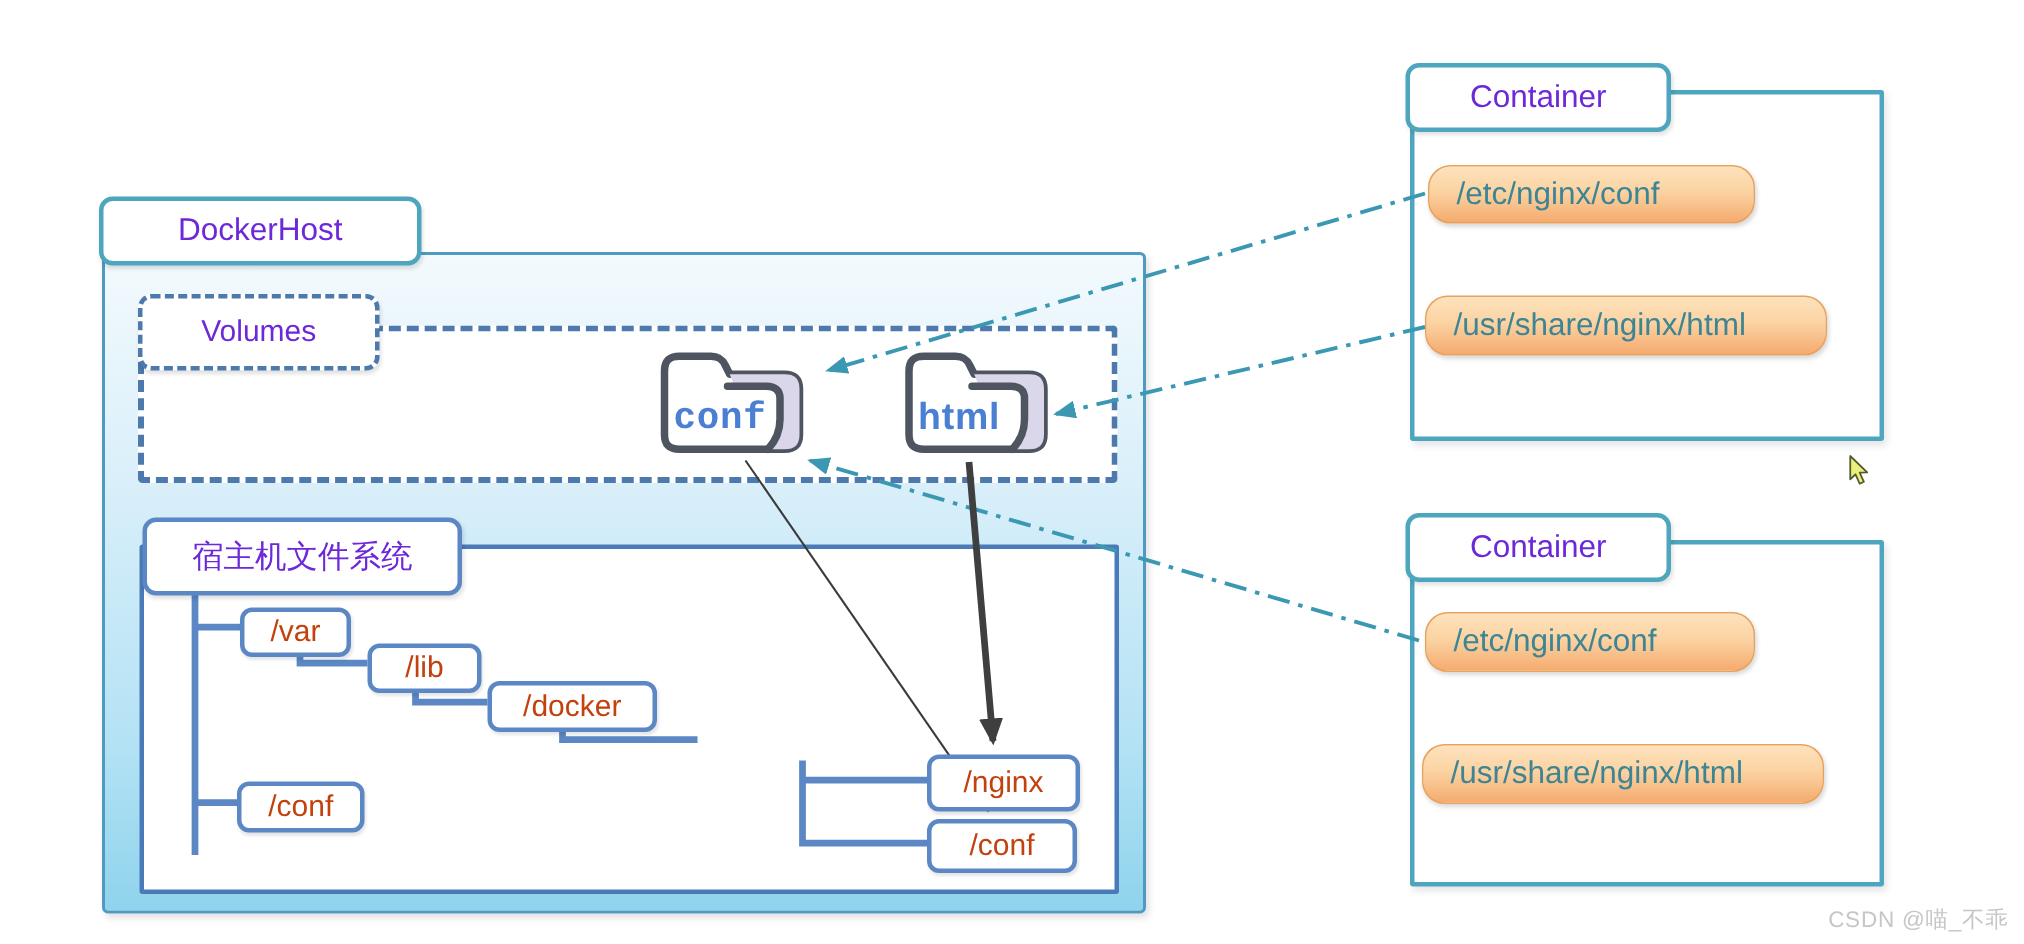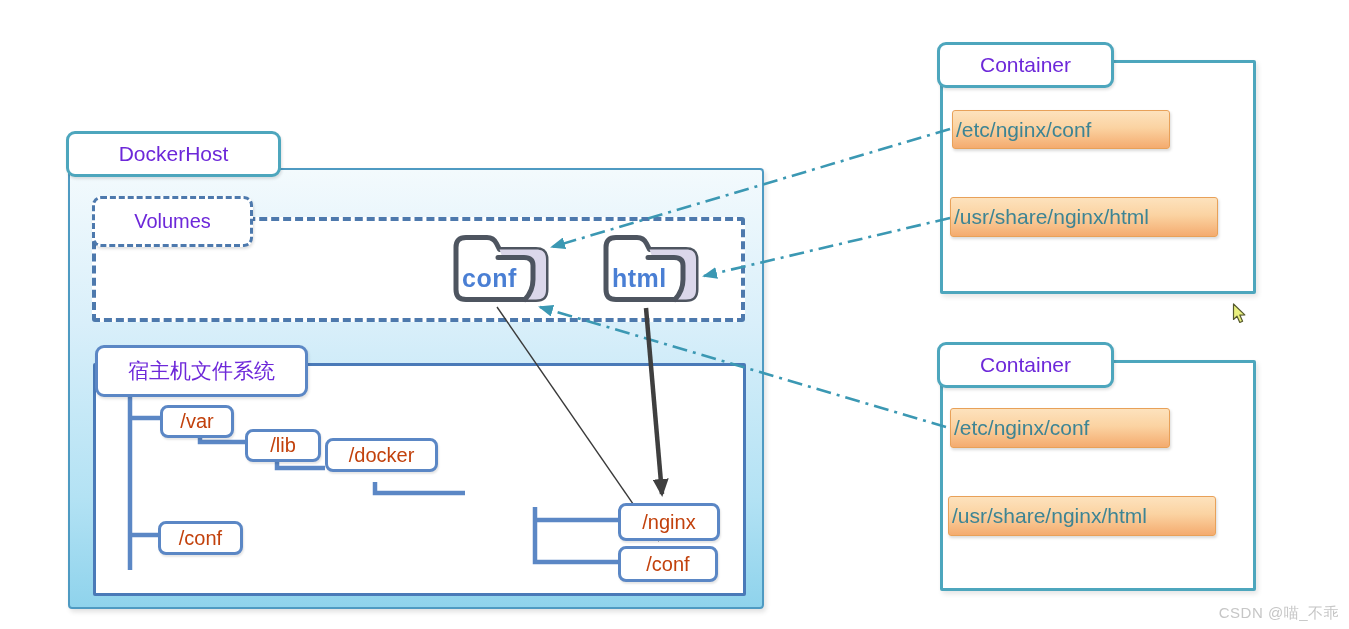--- a/index.html
+++ b/index.html
@@ -45,23 +45,23 @@
   .c2-tab{left:937px;top:342px;width:171px;height:40px;}
   
   .node{
     position:absolute;display:flex;align-items:center;justify-content:center;
     background:#ffffff;border:3px solid #5b87c5;border-radius:8px;
     color:#c2410c;font-size:20px;box-shadow:1px 2px 2px rgba(0,0,0,0.10);
   }
   
   .pathlabel{
     position:absolute;display:flex;align-items:center;
-    padding-left:3px;box-sizing:border-box;
+    padding-left:18px;box-sizing:border-box;
     background:linear-gradient(180deg,#fde2bd 0%,#fbd3a2 45%,#f4ab6f 100%);
-    border:1px solid #e8a159;border-radius:3px;
+    border:1px solid #e8a159;border-radius:15px;
     color:#3d8494;font-size:21px;font-weight:500;
     box-shadow:1px 2px 3px rgba(0,0,0,0.15);
   }
   
   .folder{position:absolute;width:98px;height:75px;}
   .folder-label{
     position:absolute;left:9px;bottom:13px;
     color:#4a7fd4;font-size:25px;font-weight:bold;letter-spacing:0.5px;
   }
   
@@ -118,41 +118,41 @@
     <path d="M497 307 L658 540" stroke="#3a3a3a" stroke-width="1.4" fill="none" marker-end="url(#mDarkS)"></path>
     <path d="M646 308 L662 494" stroke="#3f3f3f" stroke-width="4.5" fill="none" marker-end="url(#mDarkB)"></path>
   </svg>
 
   <div class="tab teal dockerhost-tab z3">DockerHost</div>
   <div class="tab dash volumes-tab z3">Volumes</div>
   <div class="tab blue hostfs-tab z3">宿主机文件系统</div>
   <div class="tab teal c1-tab z3">Container</div>
   <div class="tab teal c2-tab z3">Container</div>
 
-  <div class="folder z3" style="left:453px;top:231px;">
+  <div class="folder z3" style="left:440px;top:231px;font-family:Liberation Mono, monospace;">
     <svg width="98" height="75" viewBox="0 0 98 74">
       <path d="M13 6 H34 C39 6 41.5 8 43.5 12 L46.5 18 H83 C90 18 93 21 93 28 V58 C93 65 90 68 83 68 H13 C6 68 3 65 3 58 V16 C3 9 6 6 13 6 Z" fill="#ffffff" stroke="#4e5560" stroke-width="5" stroke-linejoin="round"></path>
       <path d="M46.5 18 H83 C90 18 93 21 93 28 V58 C93 65 90 68 83 68 H72 C77.5 62 80 55 80 48 V34 C80 28.5 76.5 26 71 26 H49.5 Z" fill="#dbd7ea"></path>
       <path d="M72 68 C77.5 62 80 55 80 48 V34 C80 28.5 76.5 26 71 26 H45" fill="none" stroke="#4e5560" stroke-width="5" stroke-linecap="round"></path>
     </svg>
     <div class="folder-label">conf</div>
   </div>
 
   <div class="folder z3" style="left:603px;top:231px;text-align:right;">
     <svg width="98" height="75" viewBox="0 0 98 74">
       <path d="M13 6 H34 C39 6 41.5 8 43.5 12 L46.5 18 H83 C90 18 93 21 93 28 V58 C93 65 90 68 83 68 H13 C6 68 3 65 3 58 V16 C3 9 6 6 13 6 Z" fill="#ffffff" stroke="#4e5560" stroke-width="5" stroke-linejoin="round"></path>
       <path d="M46.5 18 H83 C90 18 93 21 93 28 V58 C93 65 90 68 83 68 H72 C77.5 62 80 55 80 48 V34 C80 28.5 76.5 26 71 26 H49.5 Z" fill="#dbd7ea"></path>
       <path d="M72 68 C77.5 62 80 55 80 48 V34 C80 28.5 76.5 26 71 26 H45" fill="none" stroke="#4e5560" stroke-width="5" stroke-linecap="round"></path>
     </svg>
     <div class="folder-label">html</div>
   </div>
 
   <div class="node z3" style="left:160px;top:405px;width:68px;height:27px;">/var</div>
   <div class="node z3" style="left:245px;top:429px;width:70px;height:27px;">/lib</div>
-  <div class="node z3" style="left:325px;top:438px;width:107px;height:28px;">/docker</div>
+  <div class="node z3" style="left:325px;top:454px;width:107px;height:28px;">/docker</div>
   <div class="node z3" style="left:618px;top:503px;width:96px;height:32px;">/nginx</div>
   <div class="node z3" style="left:618px;top:546px;width:94px;height:30px;">/conf</div>
   <div class="node z3" style="left:158px;top:521px;width:79px;height:28px;">/conf</div>
 
   <div class="pathlabel z3" style="left:952px;top:110px;width:218px;height:39px;">/etc/nginx/conf</div>
   <div class="pathlabel z3" style="left:950px;top:197px;width:268px;height:40px;">/usr/share/nginx/html</div>
   <div class="pathlabel z3" style="left:950px;top:408px;width:220px;height:40px;">/etc/nginx/conf</div>
   <div class="pathlabel z3" style="left:948px;top:496px;width:268px;height:40px;">/usr/share/nginx/html</div>
 
   <svg class="cursor z3" width="15" height="21" viewBox="0 0 15 21">

